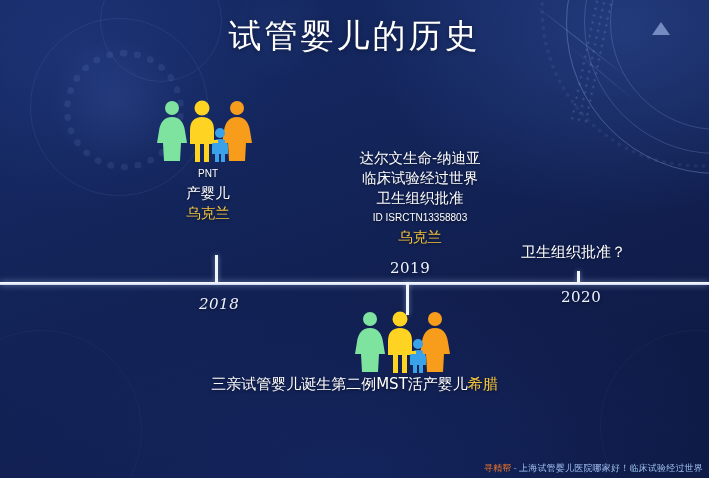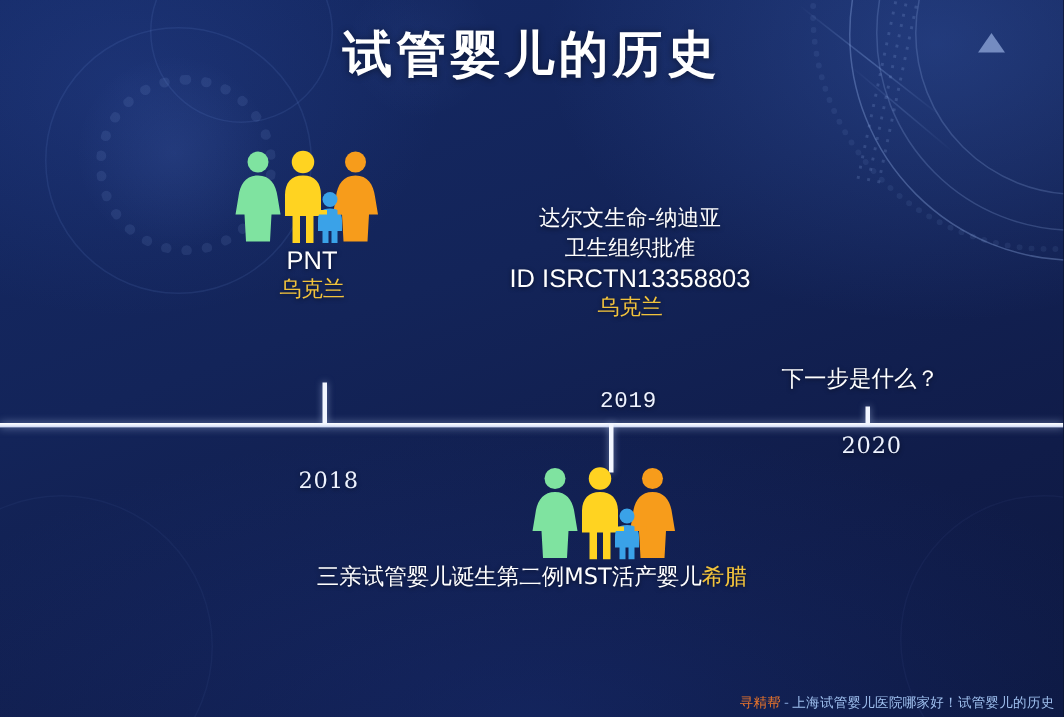--- a/index.html
+++ b/index.html
@@ -69,21 +69,21 @@
   
   .title {
     position: absolute;
     left: 0; right: 0;
     top: 14px;
     text-align: center;
     font-size: 33px;
     letter-spacing: 3px;
     color: #ffffff;
     font-family: "DejaVu Serif", "Liberation Serif", serif;
-    font-weight: 700;
+    font-weight: 400;
     text-shadow: 0 1px 5px rgba(0,0,0,0.45);
   }
 
   
   .axis {
     position: absolute;
     left: 0;
     top: 282px;
     width: 709px;
     height: 3px;
@@ -108,21 +108,21 @@
   
   .block { position: absolute; color: #ffffff; }
   .cn {
     font-family: "DejaVu Sans", "Liberation Sans", sans-serif;
     font-size: 14.5px;
     line-height: 20px;
     text-shadow: 0 1px 3px rgba(0,0,0,0.55);
   }
   .lat {
     font-family: "Liberation Sans", sans-serif;
-    font-size: 17px;
+    font-size: 10px;
     line-height: 19px;
     text-shadow: 0 1px 3px rgba(0,0,0,0.55);
   }
   .hl { color: #f2c33c; }
   .center { text-align: center; }
 
   .next-step {
     position: absolute;
     color: #ffffff;
     font-family: "DejaVu Sans", "Liberation Sans", sans-serif;
@@ -183,22 +183,22 @@
   <div class="deco ring soft" style="left:600px; top:330px; width:190px; height:190px; opacity:.45;"></div>
 
   <div class="title">试管婴儿的历史</div>
 
   <div class="axis"></div>
 
   <div class="tick" style="left:215px; top:255px; height:28px;"></div>
   <div class="tick" style="left:406px; top:282px; height:33px;"></div>
   <div class="tick" style="left:577px; top:271px; height:12px;"></div>
 
-  <div class="year" style="left:199px; top:311px;">2018</div>
-  <div class="year" style="left:400px; top:259px;font-family:Liberation Mono, monospace;">2019</div>
+  <div class="year" style="left:199px; top:295px;font-style:italic;">2018</div>
+  <div class="year" style="left:390px; top:259px;">2019</div>
   <div class="year" style="left:561px; top:288px;text-align:center;">2020</div>
 
   <div class="family" style="left:155px; top:100px; width:104px; height:62px;">
     <svg viewBox="0 0 104 62" width="104" height="62" aria-hidden="true">
 
       <g fill="#7fe3a0">
         <circle cx="17" cy="8" r="7"></circle>
         <path d="M17 17 c-8 0 -12 6 -13 14 l-2 12 h6 l1 18 h16 l1 -18 h6 l-2 -12 c-1 -8 -5 -14 -13 -14 z"></path>
       </g>
 
@@ -217,31 +217,33 @@
         <path d="M65 39 c-6 0 -8 3 -8 8 l0 7 h3 l0 8 h4 l0 -8 h2 l0 8 h4 l0 -8 h3 l0 -7 c0 -5 -2 -8 -8 -8 z"></path>
       </g>
 
       <rect x="55" y="40" width="8" height="3" fill="#ffd321"></rect>
       <rect x="70" y="40" width="8" height="3" fill="#f79c1b"></rect>
     </svg>
   </div>
 
   <div class="block center" style="left:102px; top:164px; width:212px;">
     <div class="lat">PNT</div>
+    <div class="cn">产婴儿</div>
     <div class="cn hl">乌克兰</div>
   </div>
 
-  <div class="block center" style="left:330px; top:136px; width:180px;">
+  <div class="block center" style="left:330px; top:148px; width:180px;">
     <div class="cn">达尔文生命-纳迪亚</div>
+    <div class="cn">临床试验经过世界</div>
     <div class="cn">卫生组织批准</div>
     <div class="lat">ID ISRCTN13358803</div>
     <div class="cn hl">乌克兰</div>
   </div>
 
-  <div class="next-step" style="left:521px; top:243px;">下一步是什么？</div>
+  <div class="next-step" style="left:521px; top:243px;">卫生组织批准？</div>
 
   <div class="family" style="left:353px; top:311px; width:104px; height:62px;">
     <svg viewBox="0 0 104 62" width="104" height="62" aria-hidden="true">
       <g fill="#7fe3a0">
         <circle cx="17" cy="8" r="7"></circle>
         <path d="M17 17 c-8 0 -12 6 -13 14 l-2 12 h6 l1 18 h16 l1 -18 h6 l-2 -12 c-1 -8 -5 -14 -13 -14 z"></path>
       </g>
       <g fill="#ffd321">
         <circle cx="47" cy="8" r="7.5"></circle>
         <path d="M47 17 c-8 0 -12 5 -12 13 l0 14 h5 l0 18 h5 l0 -18 h4 l0 18 h5 l0 -18 h5 l0 -14 c0 -8 -4 -13 -12 -13 z"></path>
@@ -259,16 +261,16 @@
     </svg>
   </div>
 
   <div class="bottom-list">
     <div>
       <span>三亲试管婴儿诞生第二例MST活产婴儿</span><span class="hl">希腊</span>
     </div>
   </div>
 
   <div class="watermark">
-    <span class="brand">寻精帮</span><span class="sep">-</span><span>上海试管婴儿医院哪家好！试管婴儿的历史</span>
+    <span class="brand">寻精帮</span><span class="sep">-</span><span>上海试管婴儿医院哪家好！临床试验经过世界</span>
   </div>
 
 </div>
 
 </body></html>

